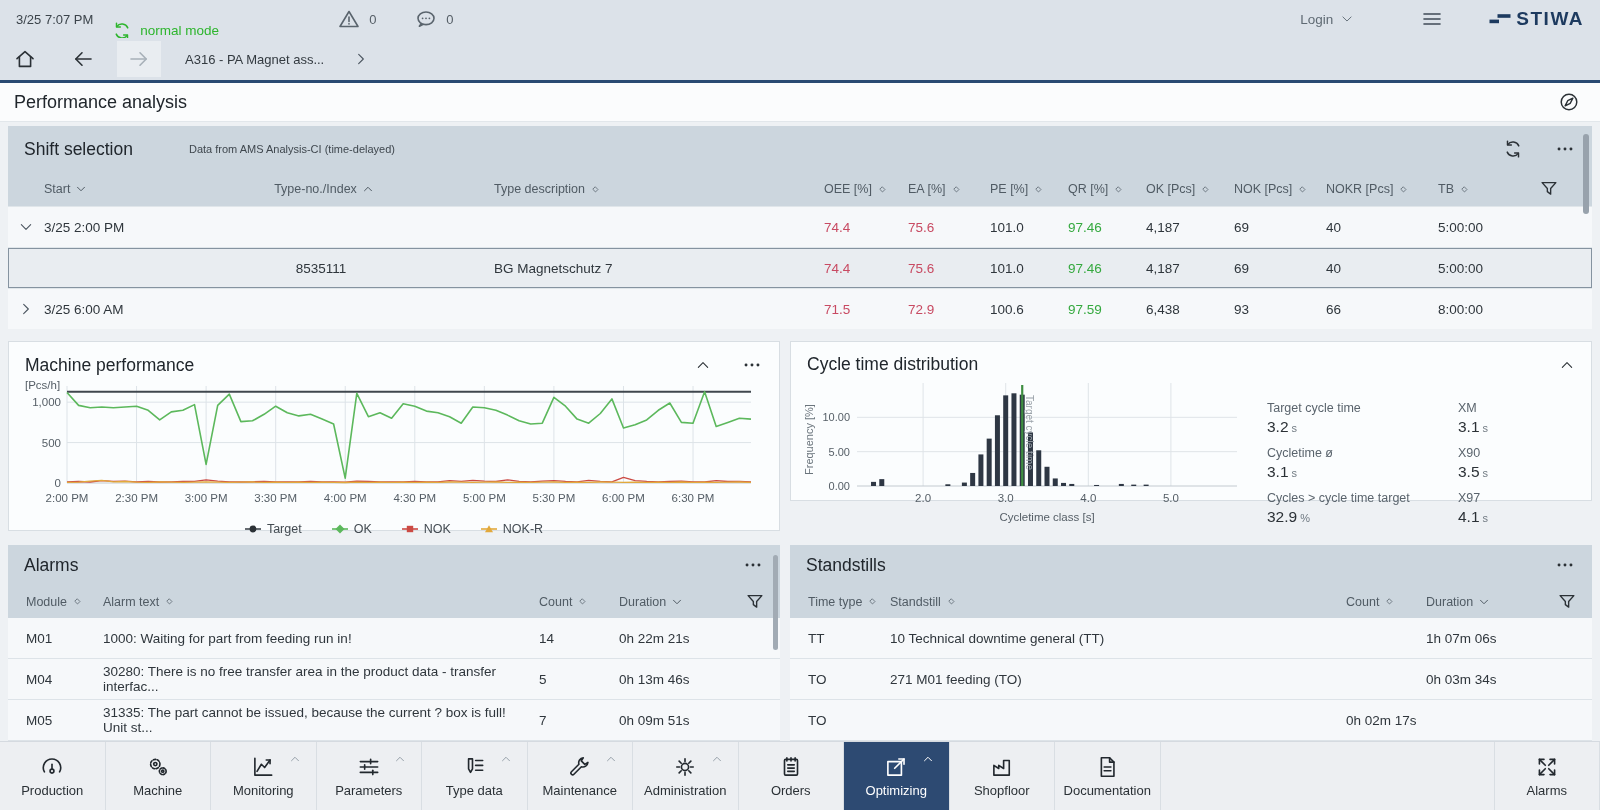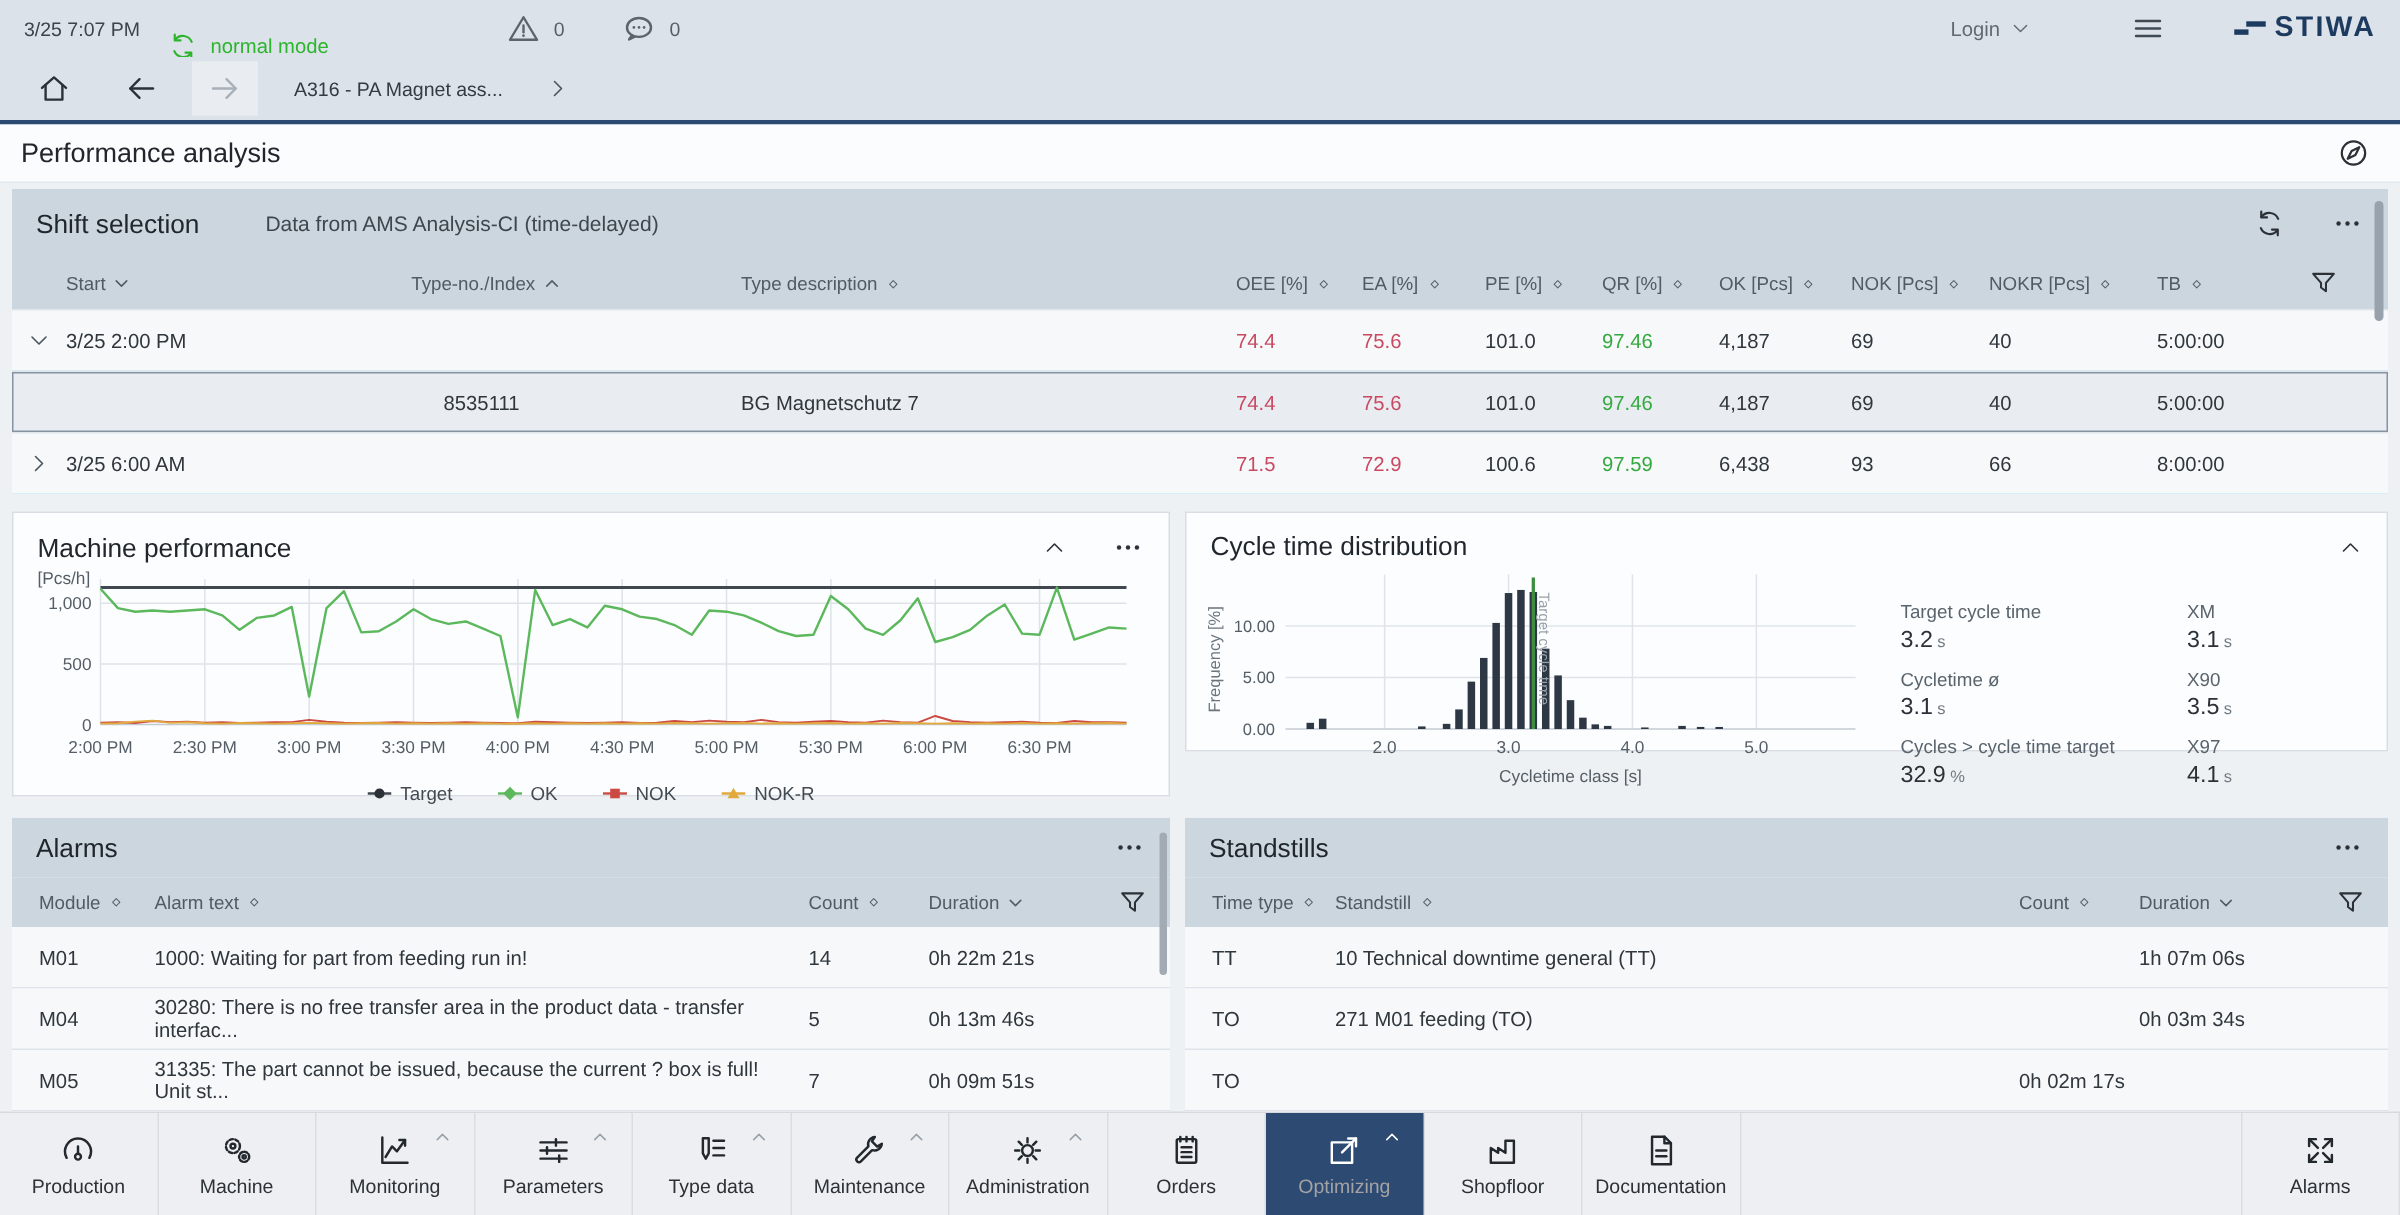--- a/index.html
+++ b/index.html
@@ -21,39 +21,39 @@
   .warn-group{margin-left:118px;}
   .msg-group{margin-left:38px;}
   .cnt{color:#555e66;font-size:13px;}
   .tb-spacer{flex:1;}
   .login{display:flex;align-items:center;gap:7px;color:#5f6a73;font-size:13.5px;cursor:pointer;}
   .burger{margin-left:66px;color:#3f4a55;cursor:pointer;display:flex;align-items:center;}
   .logo{margin-left:44px;display:flex;align-items:center;gap:4px;color:#1d3a5f;}
   .logo-text{font-size:19px;font-weight:bold;letter-spacing:1.5px;}
 
   
-  .navbar{height:42px;background:#dce2e9;border-bottom:3px solid #2a4a72;display:flex;align-items:center;padding:0 14px;flex:0 0 auto;}
+  .navbar{height:42px;background:#dce2e9;border-bottom:3px solid #2a4a72;display:flex;align-items:center;padding:0 3px;flex:0 0 auto;}
   .nav-btn{display:flex;align-items:center;justify-content:center;width:44px;height:36px;color:#2b3136;cursor:pointer;}
   .nav-btn.fwd{background:#e9edf1;color:#a7b0b8;margin-left:12px;}
   .nav-btn.back{margin-left:14px;}
   .tab-title{font-size:13px;color:#333a40;margin-left:24px;width:152px;white-space:nowrap;overflow:hidden;text-overflow:ellipsis;}
   .tab-next{margin-left:16px;color:#4a545e;display:flex;align-items:center;cursor:pointer;}
 
   
   .page-header{height:38px;background:#fbfcfd;border-bottom:1px solid #e2e7eb;display:flex;align-items:center;padding:0 14px;flex:0 0 auto;}
   .page-title{font-size:18px;color:#20262c;}
   .ph-spacer{flex:1;}
   .compass-btn{color:#2b3136;display:flex;align-items:center;cursor:pointer;margin-right:6px;}
 
   
   .shift-panel{margin:4px 8px 0 8px;position:relative;flex:0 0 auto;background:#7dd3fc;}
   .steel{background:#ccd6de;}
   .shift-head{height:46px;display:flex;align-items:center;padding:0 16px;}
   .panel-title{font-size:17.5px;color:#20262c;}
-  .shift-sub{font-size:14px;color:#3f474e;margin-left:44px;}
+  .shift-sub{font-size:11px;color:#3f474e;margin-left:56px;}
   .shift-head .tb-spacer{flex:1;}
   .head-ic{color:#2b3136;display:flex;align-items:center;cursor:pointer;margin-left:30px;}
   .shift-grid{display:grid;grid-template-columns:36px 110px 340px 330px 84px 82px 78px 78px 88px 92px 112px 100px 1fr;align-items:center;}
   .shift-cols{height:34px;font-size:12.5px;color:#505b64;}
   .colcell{display:flex;align-items:center;gap:5px;}
   .colcell.center{justify-content:center;}
   .filtercell{display:flex;justify-content:flex-end;padding-right:40px;color:#2b3136;}
   .shift-row{height:40px;font-size:13.5px;color:#2f363c;background:#f6f8fa;border-top:1px solid #e0e6ea;}
   .shift-row.selected{background:#e9edf1;box-shadow:inset 0 0 0 1px #8593a0;}
   .cell{padding-right:6px;}
@@ -91,21 +91,21 @@
   .tbl-row{height:40px;font-size:13.5px;color:#2f363c;display:grid;align-items:center;background:#f6f8fa;border-bottom:1px solid #dde3e8;}
   .pad-l{padding-left:18px;}
   .sb-alarms{position:absolute;right:2px;top:10px;width:5px;height:95px;background:#a2abb4;border-radius:3px;}
 
   
   .bottom-nav{height:68px;background:#edeff2;border-top:1px solid #d5dae0;display:flex;flex:0 0 auto;align-items:stretch;}
   .nav-item{flex:0 0 104.5px;display:flex;flex-direction:column;align-items:center;justify-content:center;position:relative;
             border-right:1px solid #d9dee3;cursor:pointer;color:#22282e;}
   .nav-item .nav-label{font-size:13px;color:#2b3136;margin-top:3px;white-space:nowrap;}
   .nav-item.active{background:#2d4a72;color:#ffffff;}
-  .nav-item.active .nav-label{color:#a3a3a3;}
+  .nav-item.active .nav-label{color:#ffffff;}
   .nav-caret{position:absolute;top:7px;right:15px;color:#97a1aa;}
   .nav-item.active .nav-caret{color:#ffffff;}
   .nav-spacer{flex:1;border-right:1px solid #d9dee3;}
   text{font-family:"Liberation Sans",sans-serif;}
 </style>
 </head>
 <body>
 
 <div class="app">
 

